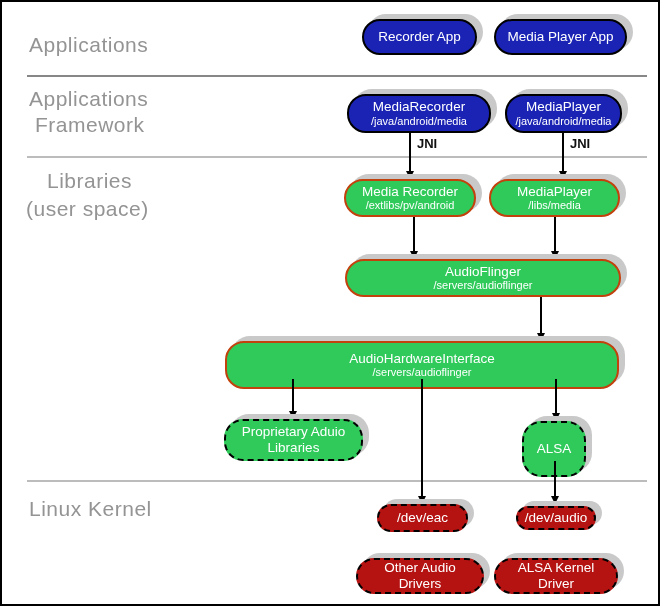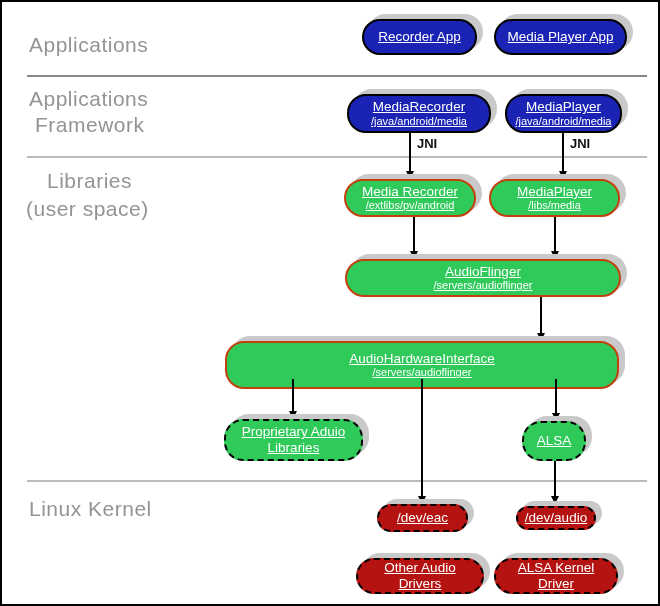--- a/index.html
+++ b/index.html
@@ -31,21 +31,20 @@
     border-radius:19px;
     display:flex;
     flex-direction:column;
     align-items:center;
     justify-content:center;
     text-align:center;
     color:#fff;
     box-shadow:6px -5px 0 #c9c9c9;
     line-height:1.15;
     padding:2px 6px;
-    text-decoration:underline;
   }
   .node .title{font-size:13.5px;}
   .node .subtitle{font-size:11px;text-align:right;}
   .blue{background:#1a23b4;border:2px solid #000;}
   .green{background:#2fca5a;border:2px solid #c2410c;}
   .green-dashed{background:#2fca5a;border:2px dashed #000;}
   .red-dashed{background:#b51212;border:2px dashed #000;}
   .arrow{position:absolute;width:9px;}
   .arrow::before{
     content:"";position:absolute;left:3.8px;top:0;bottom:5px;width:1.4px;background:#000;
@@ -126,21 +125,21 @@
     <span class="subtitle">/servers/audioflinger</span>
   </div>
 
   <div class="arrow" style="left:286.5px;top:377px;height:40px"></div>
   <div class="arrow" style="left:415.5px;top:377px;height:125px"></div>
   <div class="arrow" style="left:549.5px;top:377px;height:42px"></div>
 
   <div class="node green-dashed" style="left:222px;top:417px;width:139px;height:42px">
     <span class="title">Proprietary Aduio Libraries</span>
   </div>
-  <div class="node green-dashed" style="left:520px;top:419px;width:64px;height:40px">
+  <div class="node green-dashed" style="left:520px;top:419px;width:64px;height:56px">
     <span class="title">ALSA</span>
   </div>
 
   <div class="arrow" style="left:548.5px;top:459px;height:43px"></div>
 
   <div class="node red-dashed" style="left:375px;top:502px;width:91px;height:28px">
     <span class="title">/dev/eac</span>
   </div>
   <div class="node red-dashed" style="left:514px;top:504px;width:80px;height:24px">
     <span class="title">/dev/audio</span>

